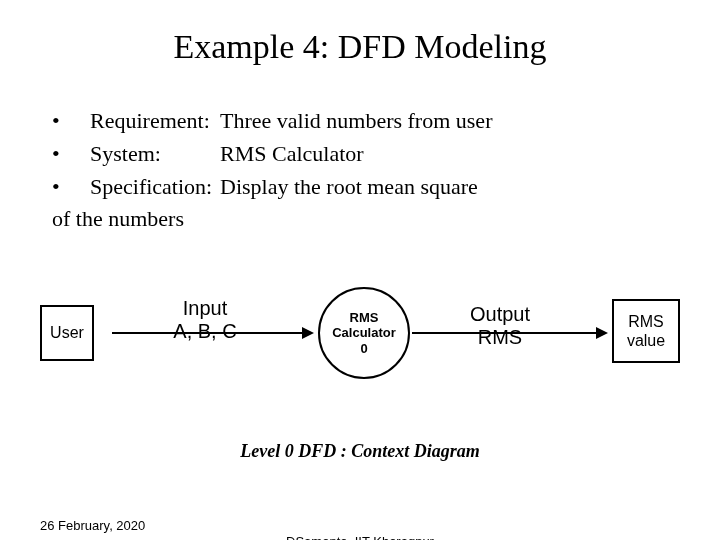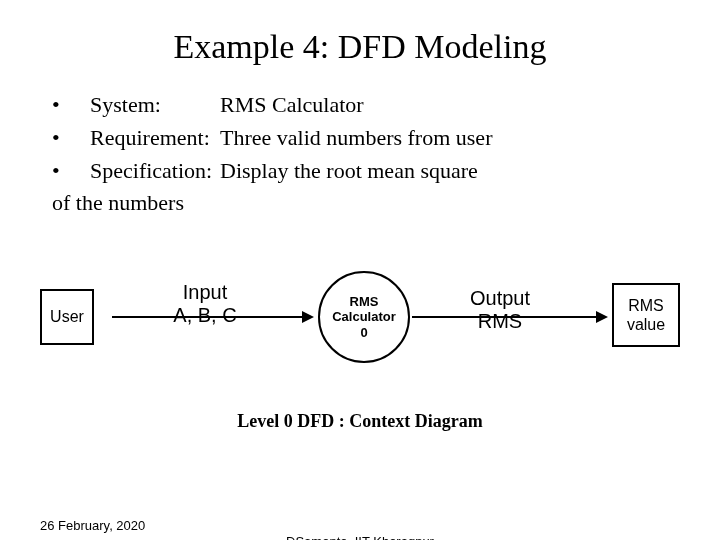--- a/index.html
+++ b/index.html
@@ -9,21 +9,21 @@
     background: #ffffff;
     font-family: "Times New Roman", Times, serif;
     color: #000;
     position: relative;
     padding: 20px 40px;
   }
   .title {
     font-size: 34px;
     text-align: center;
     margin-top: 8px;
-    margin-bottom: 24px;
+    margin-bottom: 40px;
     font-weight: normal;
   }
   .bullets {
     font-size: 22px;
     line-height: 1.4;
     margin-left: 12px;
   }
   .bullet-row { margin-bottom: 2px; }
   .dot {
     display: inline-block;
@@ -83,46 +83,47 @@
   .flow-label {
     position: absolute;
     font-size: 20px;
     text-align: center;
     line-height: 1.15;
   }
   .caption {
     text-align: center;
     font-size: 18px;
     font-weight: bold;
-    margin-top: 22px;
+    margin-top: 36px;
     font-family: "Times New Roman", Times, serif;
+    font-style: italic;
   }
   .footer {
     position: absolute;
     bottom: 22px;
     left: 0;
     width: 720px;
     font-family: Arial, Helvetica, sans-serif;
     font-size: 13px;
     color: #000;
   }
   .footer-date { position: absolute; left: 40px; }
   .footer-course { position: absolute; left: 0; right: 0; text-align: center; line-height: 1.25; }
 </style>
 </head>
 <body>
 
 <h1 class="title">Example 4: DFD Modeling</h1>
 
 <div class="bullets">
   <div class="bullet-row">
-    <span class="dot">•</span><span class="lbl">System:</span><span>RMS Calculator</span>
+    <span class="dot">•</span><span class="lbl">Requirement:</span><span>Three valid numbers from user</span>
   </div>
   <div class="bullet-row">
-    <span class="dot">•</span><span class="lbl">Requirement:</span><span>Three valid numbers from user</span>
+    <span class="dot">•</span><span class="lbl">System:</span><span>RMS Calculator</span>
   </div>
   <div class="bullet-row">
     <span class="dot">•</span><span class="lbl">Specification:</span><span>Display the root mean square</span>
   </div>
   <div class="indent">of the numbers</div>
 </div>
 
 <div class="diagram">
 
   <div class="entity-box user-box">User</div>

